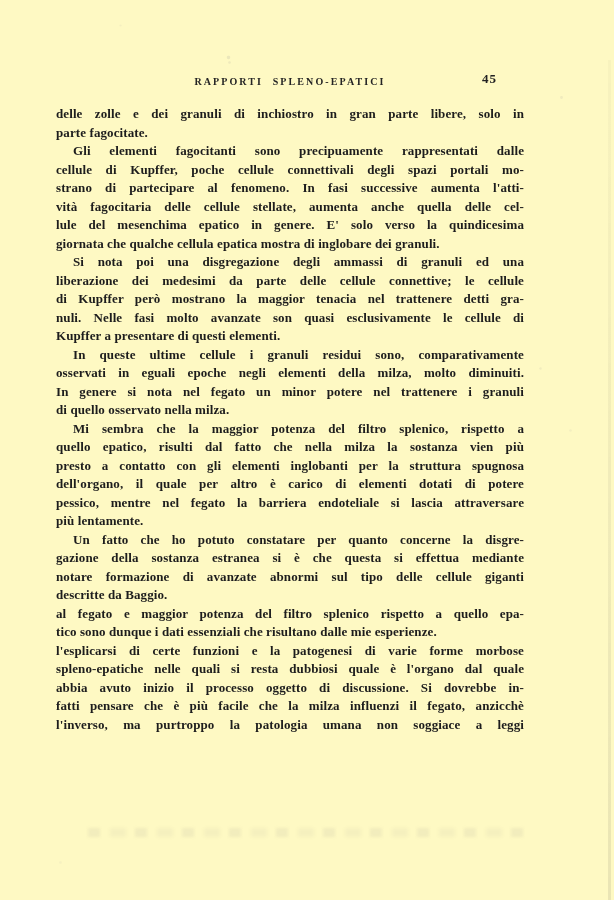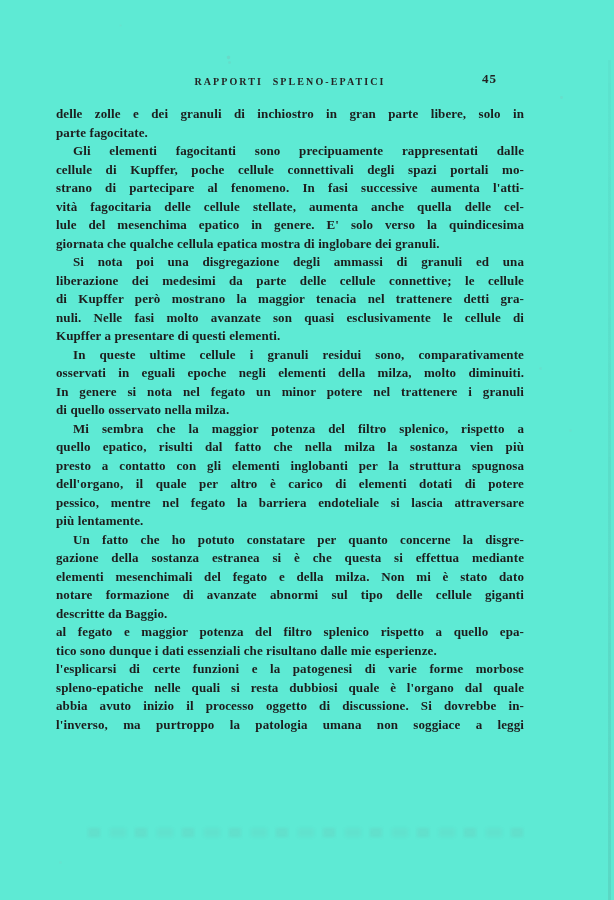--- a/index.html
+++ b/index.html
@@ -10,21 +10,21 @@
     width: 614px;
     height: 900px;
     overflow: hidden;
     background: #f4f4f2;
     font-family: "Liberation Serif", "DejaVu Serif", serif;
   }
   .page {
     position: relative;
     width: 614px;
     height: 900px;
-    background: #5eead4;
+    background: #fef9c3;
     color: #1c1c1c;
   }
   
   .edge-shadow {
     position: absolute;
     left: 608px;
     top: 60px;
     width: 3px;
     height: 840px;
     background: linear-gradient(to bottom, rgba(60,60,60,0.03), rgba(60,60,60,0.10));
@@ -155,28 +155,28 @@
         <div class="line indent">Mi sembra che la maggior potenza del filtro splenico, rispetto a</div>
         <div class="line">quello epatico, risulti dal fatto che nella milza la sostanza vien più</div>
         <div class="line">presto a contatto con gli elementi inglobanti per la struttura spugnosa</div>
         <div class="line">dell'organo, il quale per altro è carico di elementi dotati di potere</div>
         <div class="line">pessico, mentre nel fegato la barriera endoteliale si lascia attraversare</div>
         <div class="line para-end">più lentamente.</div>
       </div>
       <div class="para">
         <div class="line indent">Un fatto che ho potuto constatare per quanto concerne la disgre-</div>
         <div class="line">gazione della sostanza estranea si è che questa si effettua mediante</div>
-        <div class="line">elementi mesenchimali del fegato e della milza. Non mi è stato dato</div>
         <div class="line">notare formazione di avanzate abnormi sul tipo delle cellule giganti</div>
         <div class="line para-end">descritte da Baggio.</div>
       </div>
       <div class="para">
         <div class="line">al fegato e maggior potenza del filtro splenico rispetto a quello epa-</div>
         <div class="line para-end">tico sono dunque i dati essenziali che risultano dalle mie esperienze.</div>
       </div>
       <div class="para">
         <div class="line">l'esplicarsi di certe funzioni e la patogenesi di varie forme morbose</div>
         <div class="line">spleno-epatiche nelle quali si resta dubbiosi quale è l'organo dal quale</div>
         <div class="line">abbia avuto inizio il processo oggetto di discussione. Si dovrebbe in-</div>
+        <div class="line">fatti pensare che è più facile che la milza influenzi il fegato, anzicchè</div>
         <div class="line">l'inverso, ma purtroppo la patologia umana non soggiace a leggi</div>
       </div>
     </div>
 </div>
 
 </body></html>

